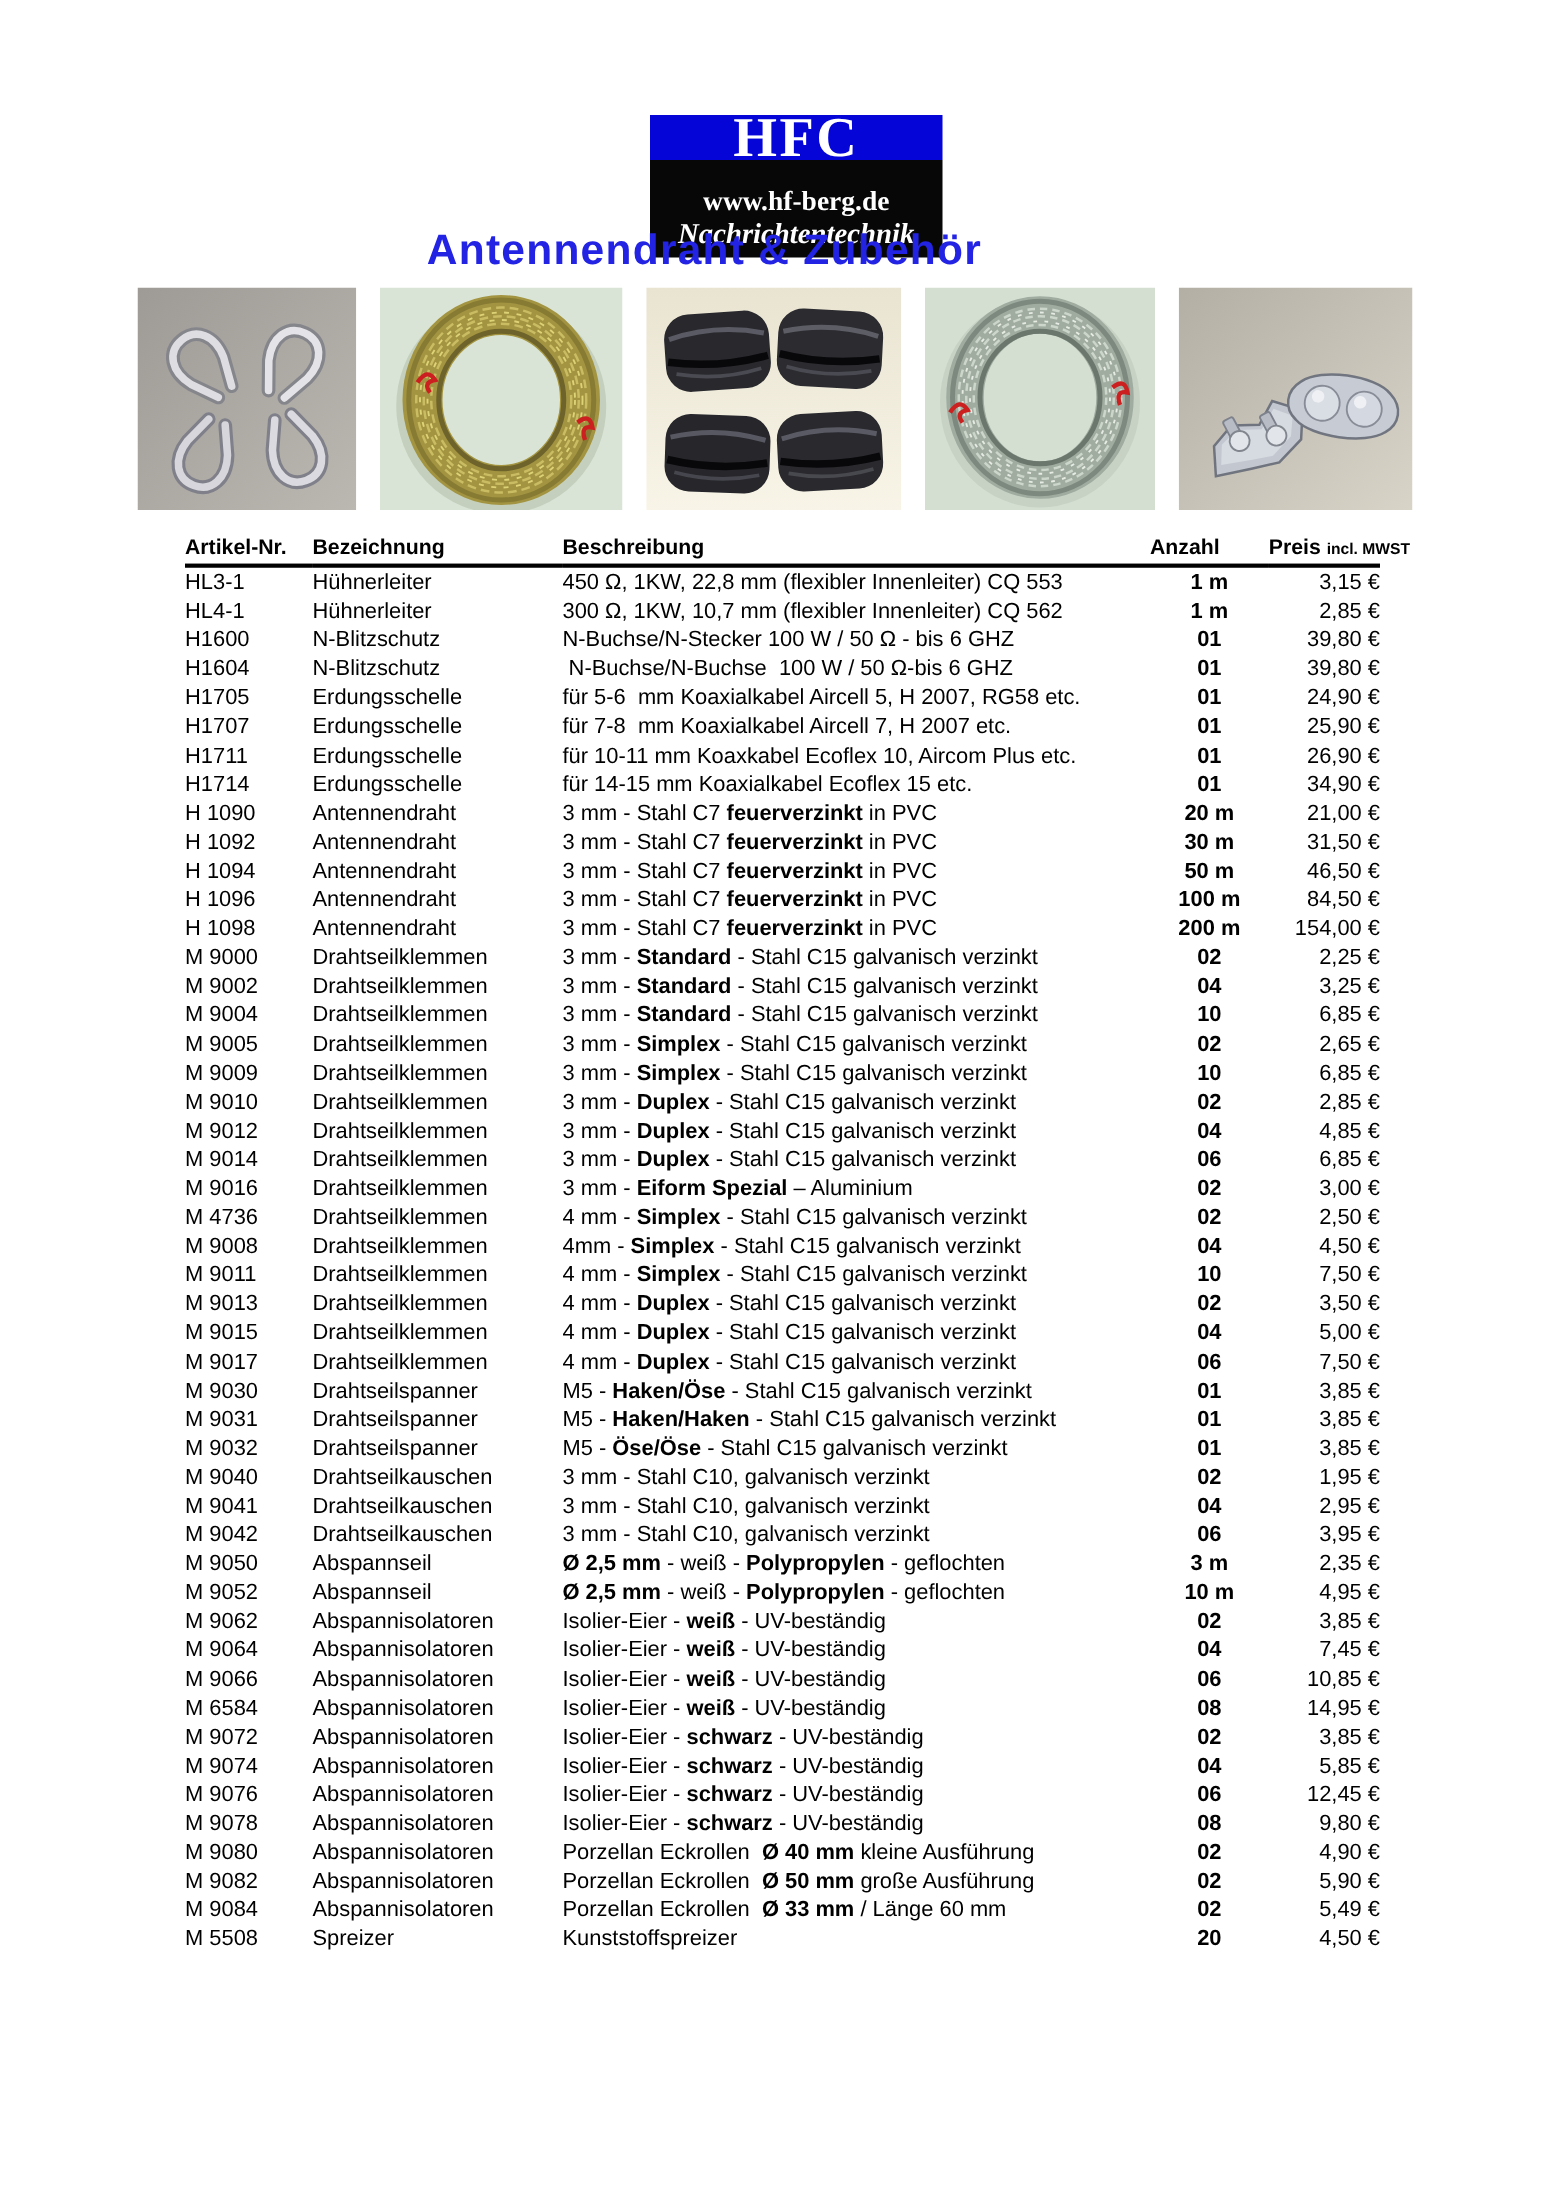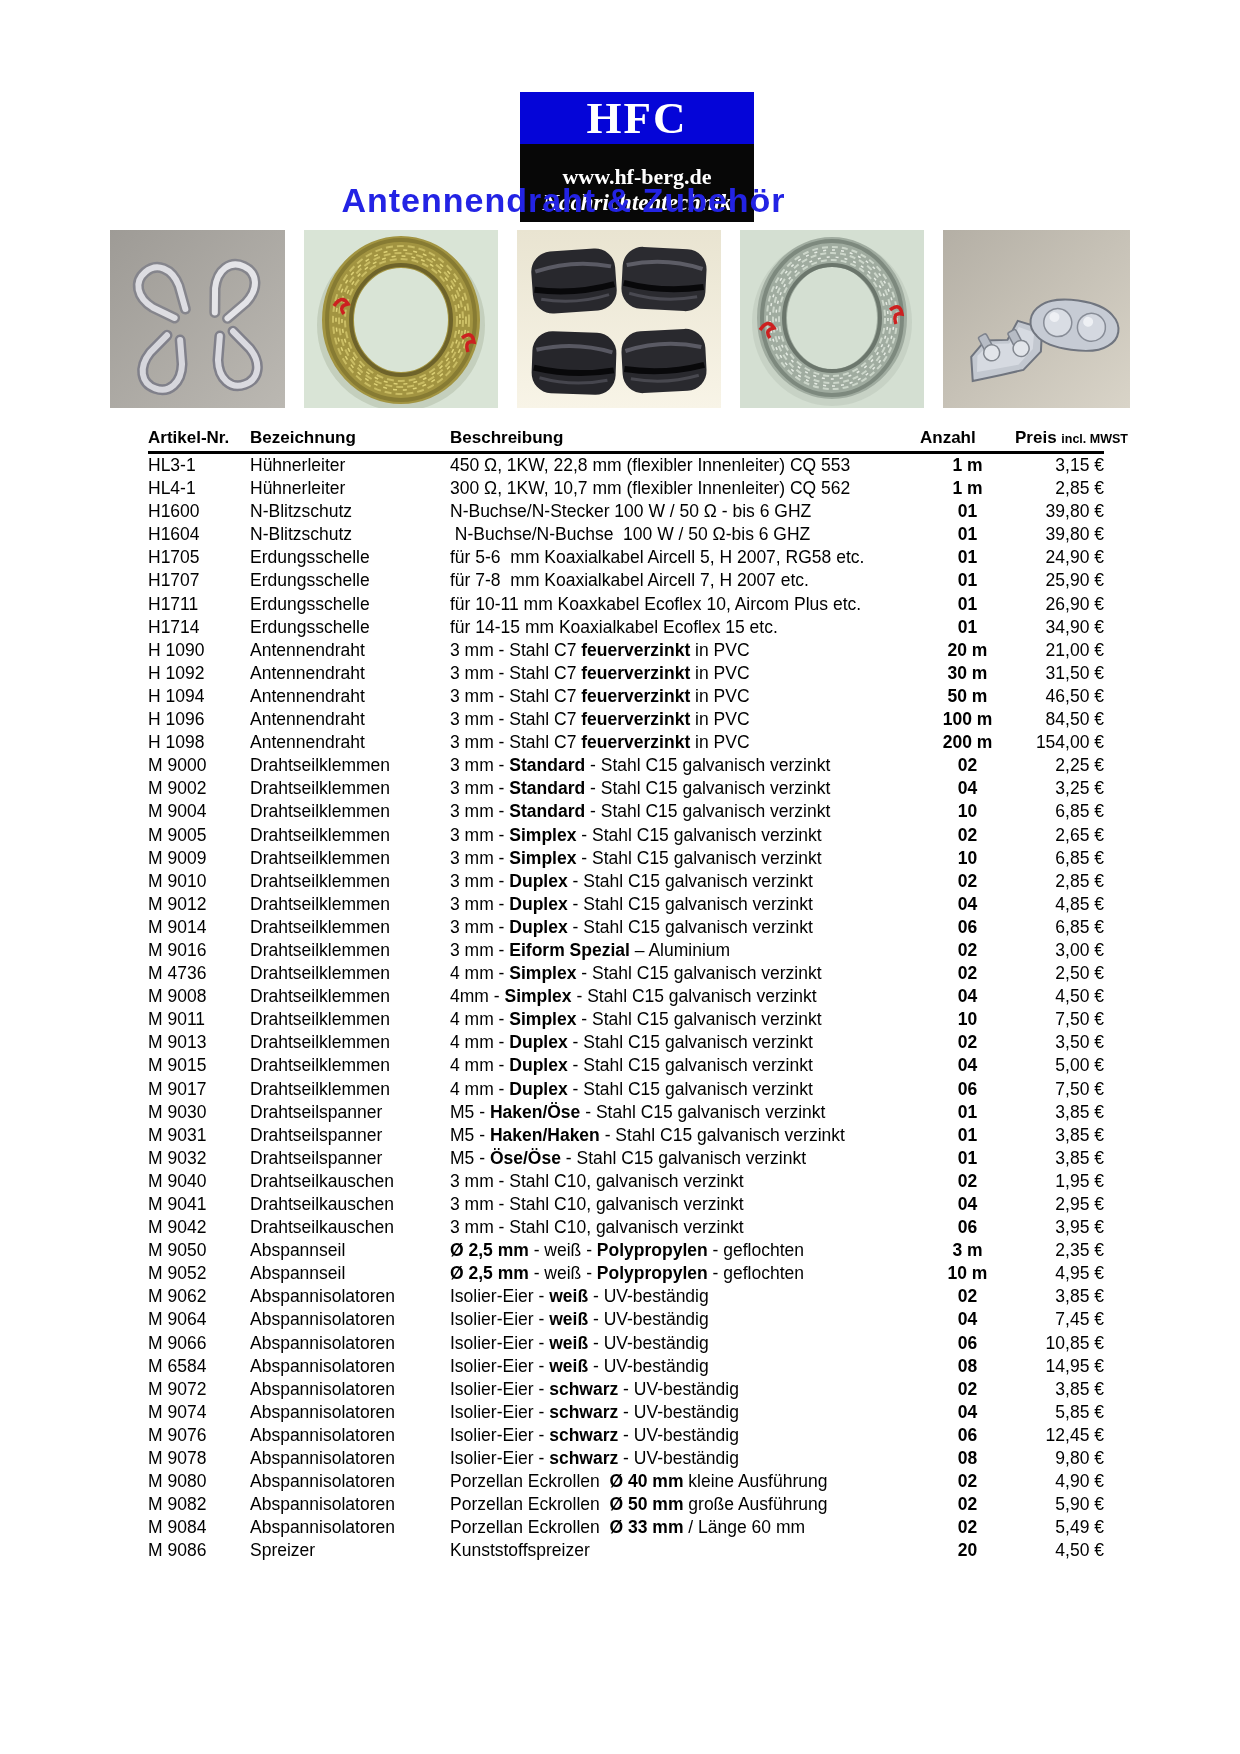--- a/index.html
+++ b/index.html
@@ -3,21 +3,21 @@
 <meta charset="utf-8">
 <style>
   * { margin:0; padding:0; box-sizing:border-box; }
   html,body { background:#ffffff; }
   body { width:1240px; height:1754px; position:relative; font-family:"Liberation Sans",sans-serif; color:#000; }
 
   .page { position:absolute; left:0; top:0; width:1240px; height:1754px; background:#fff; overflow:hidden; }
 
   
   .logo { position:absolute; left:520px; top:92px; width:234px; box-shadow:0 0 0 1px #fff; }
-  .logo-blue { background:#0505d8; color:#fff; height:52px; display:flex; align-items:center; justify-content:center;
+  .logo-blue { background:#0505d8; color:#fff; height:36px; display:flex; align-items:center; justify-content:center;
                font-family:"Liberation Serif",serif; font-weight:bold; font-size:45px; letter-spacing:2px; }
   .logo-black { background:#070707; color:#fff; text-align:center; padding:20px 8px 6px;
                 font-family:"Liberation Serif",serif; font-weight:bold; }
   .logo-url { font-size:22px; line-height:26px; }
   .logo-sub { font-size:23px; line-height:26px;font-style:italic; }
 
   
   .title { position:absolute; top:181px; left:0; width:1127px; text-align:center;
            font-size:34px; font-weight:bold; color:#2323e4; letter-spacing:1px; }
 
@@ -524,21 +524,21 @@
           <td class="c-price">5,90 €</td>
         </tr>
         <tr>
           <td class="c-nr">M 9084</td>
           <td class="c-name">Abspannisolatoren</td>
           <td class="c-desc"><span>Porzellan Eckrollen  </span><span class="b">Ø 33 mm</span><span> / Länge 60 mm</span></td>
           <td class="c-qty">02</td>
           <td class="c-price">5,49 €</td>
         </tr>
         <tr>
-          <td class="c-nr">M 9086</td>
+          <td class="c-nr">M 5508</td>
           <td class="c-name">Spreizer</td>
           <td class="c-desc"><span>Kunststoffspreizer</span></td>
           <td class="c-qty">20</td>
           <td class="c-price">4,50 €</td>
         </tr>
       </tbody>
   </table>
 
 </div>
 

